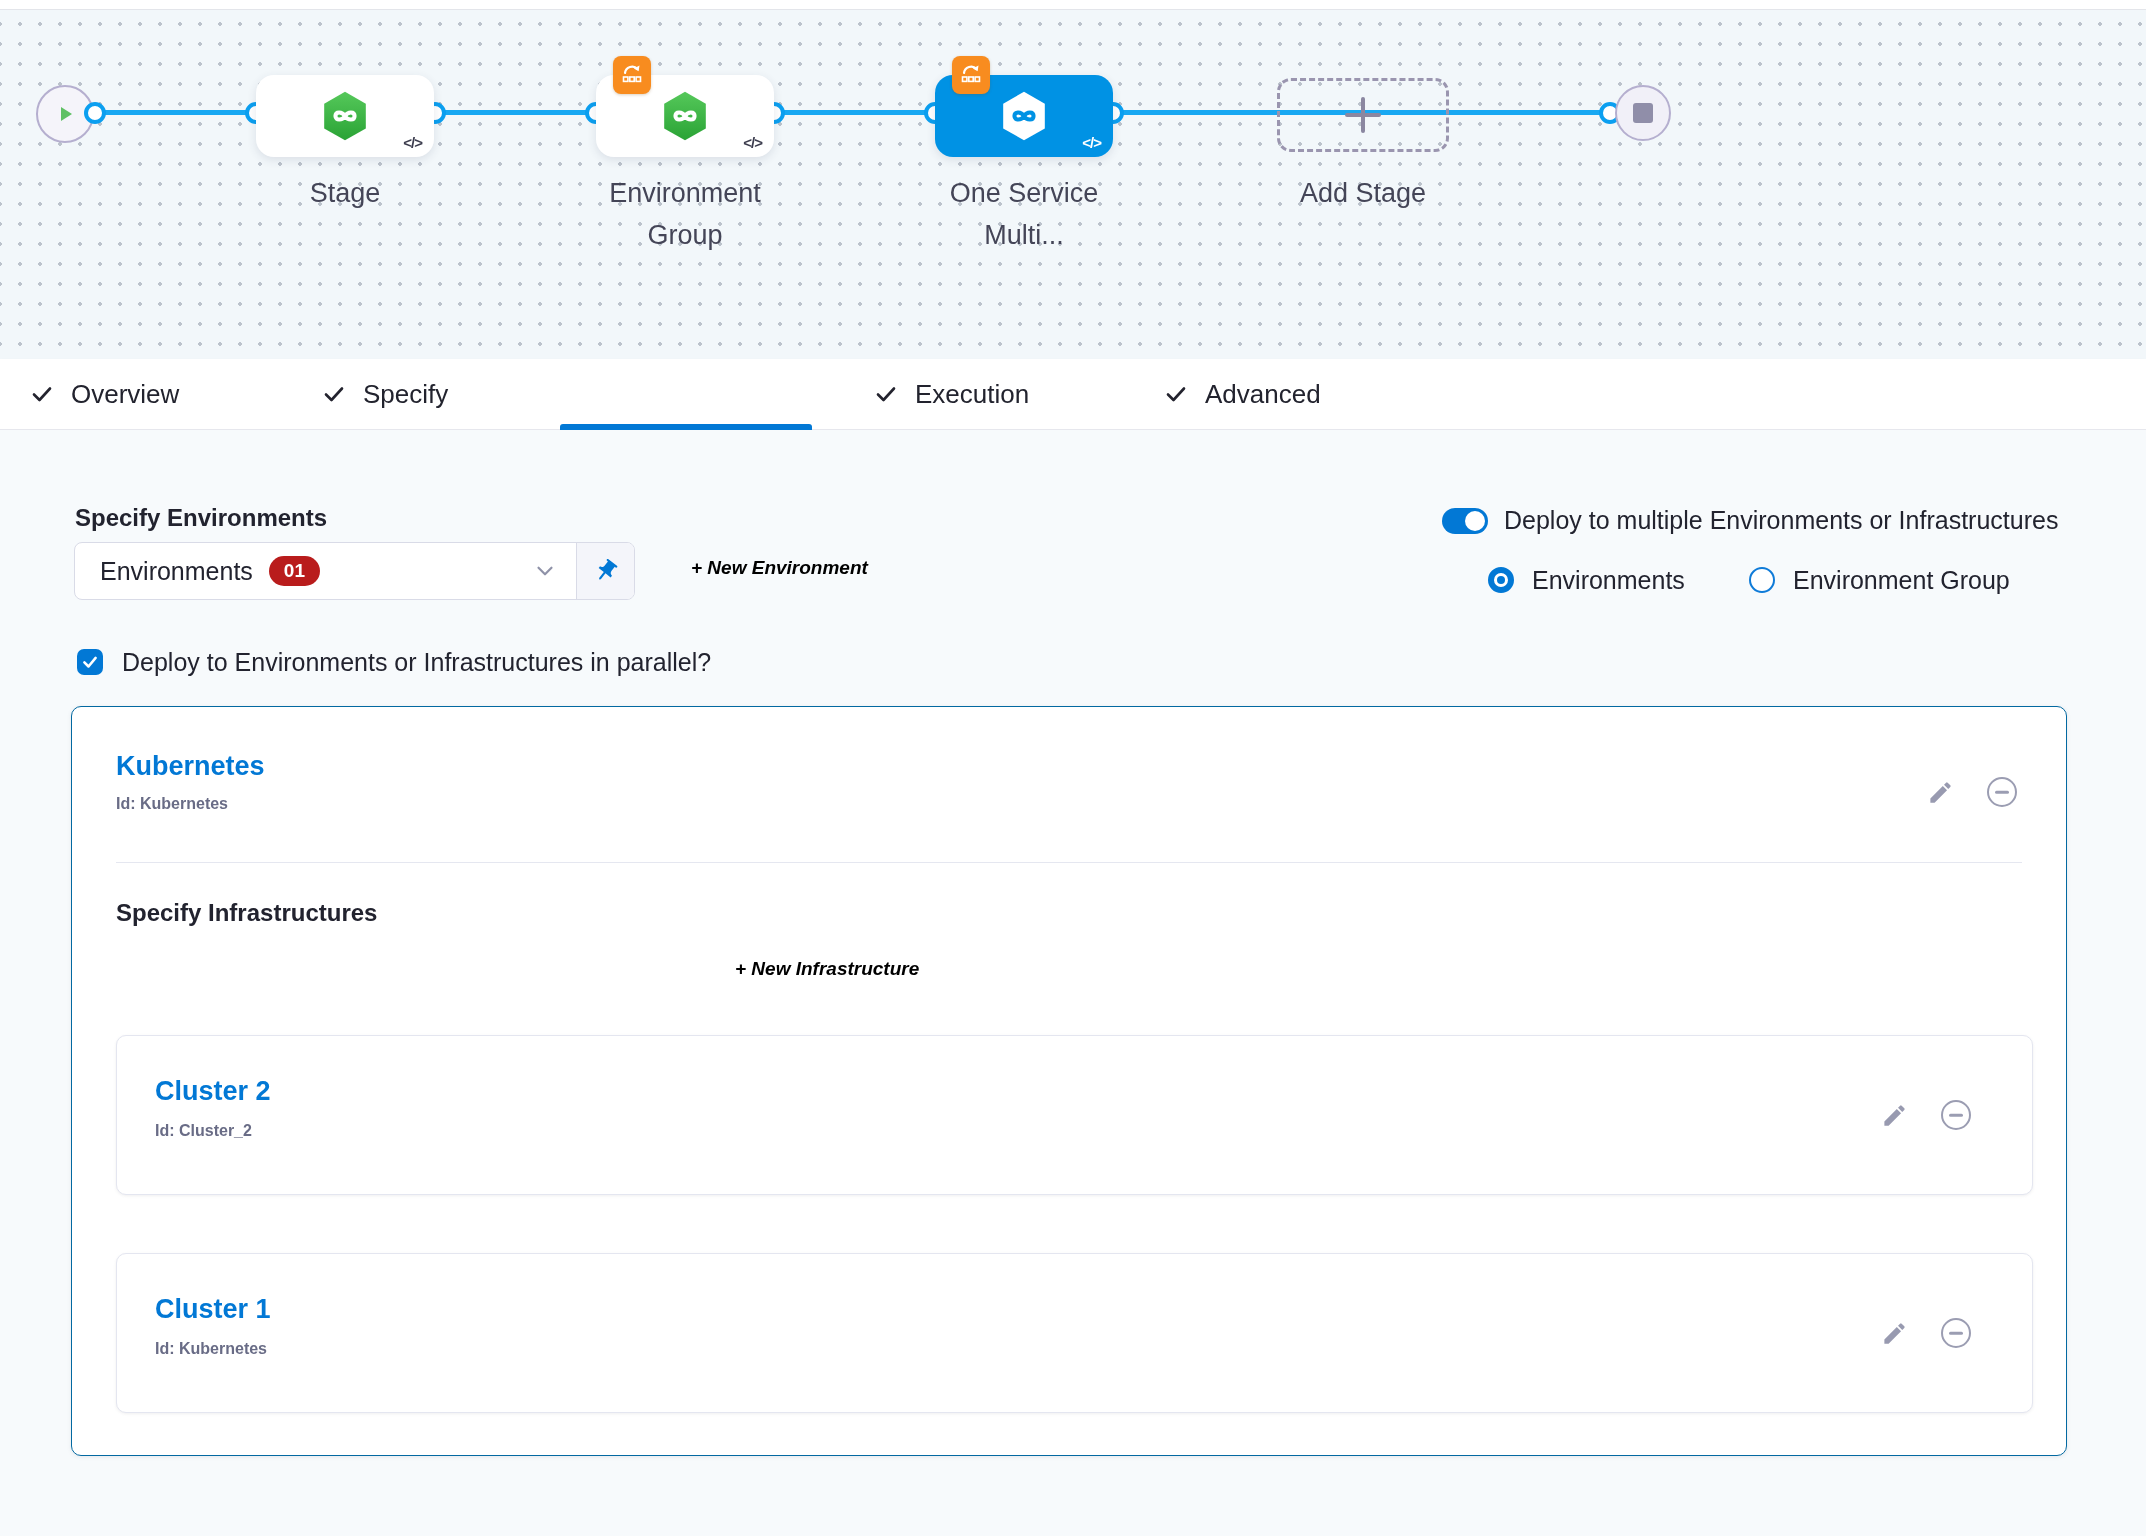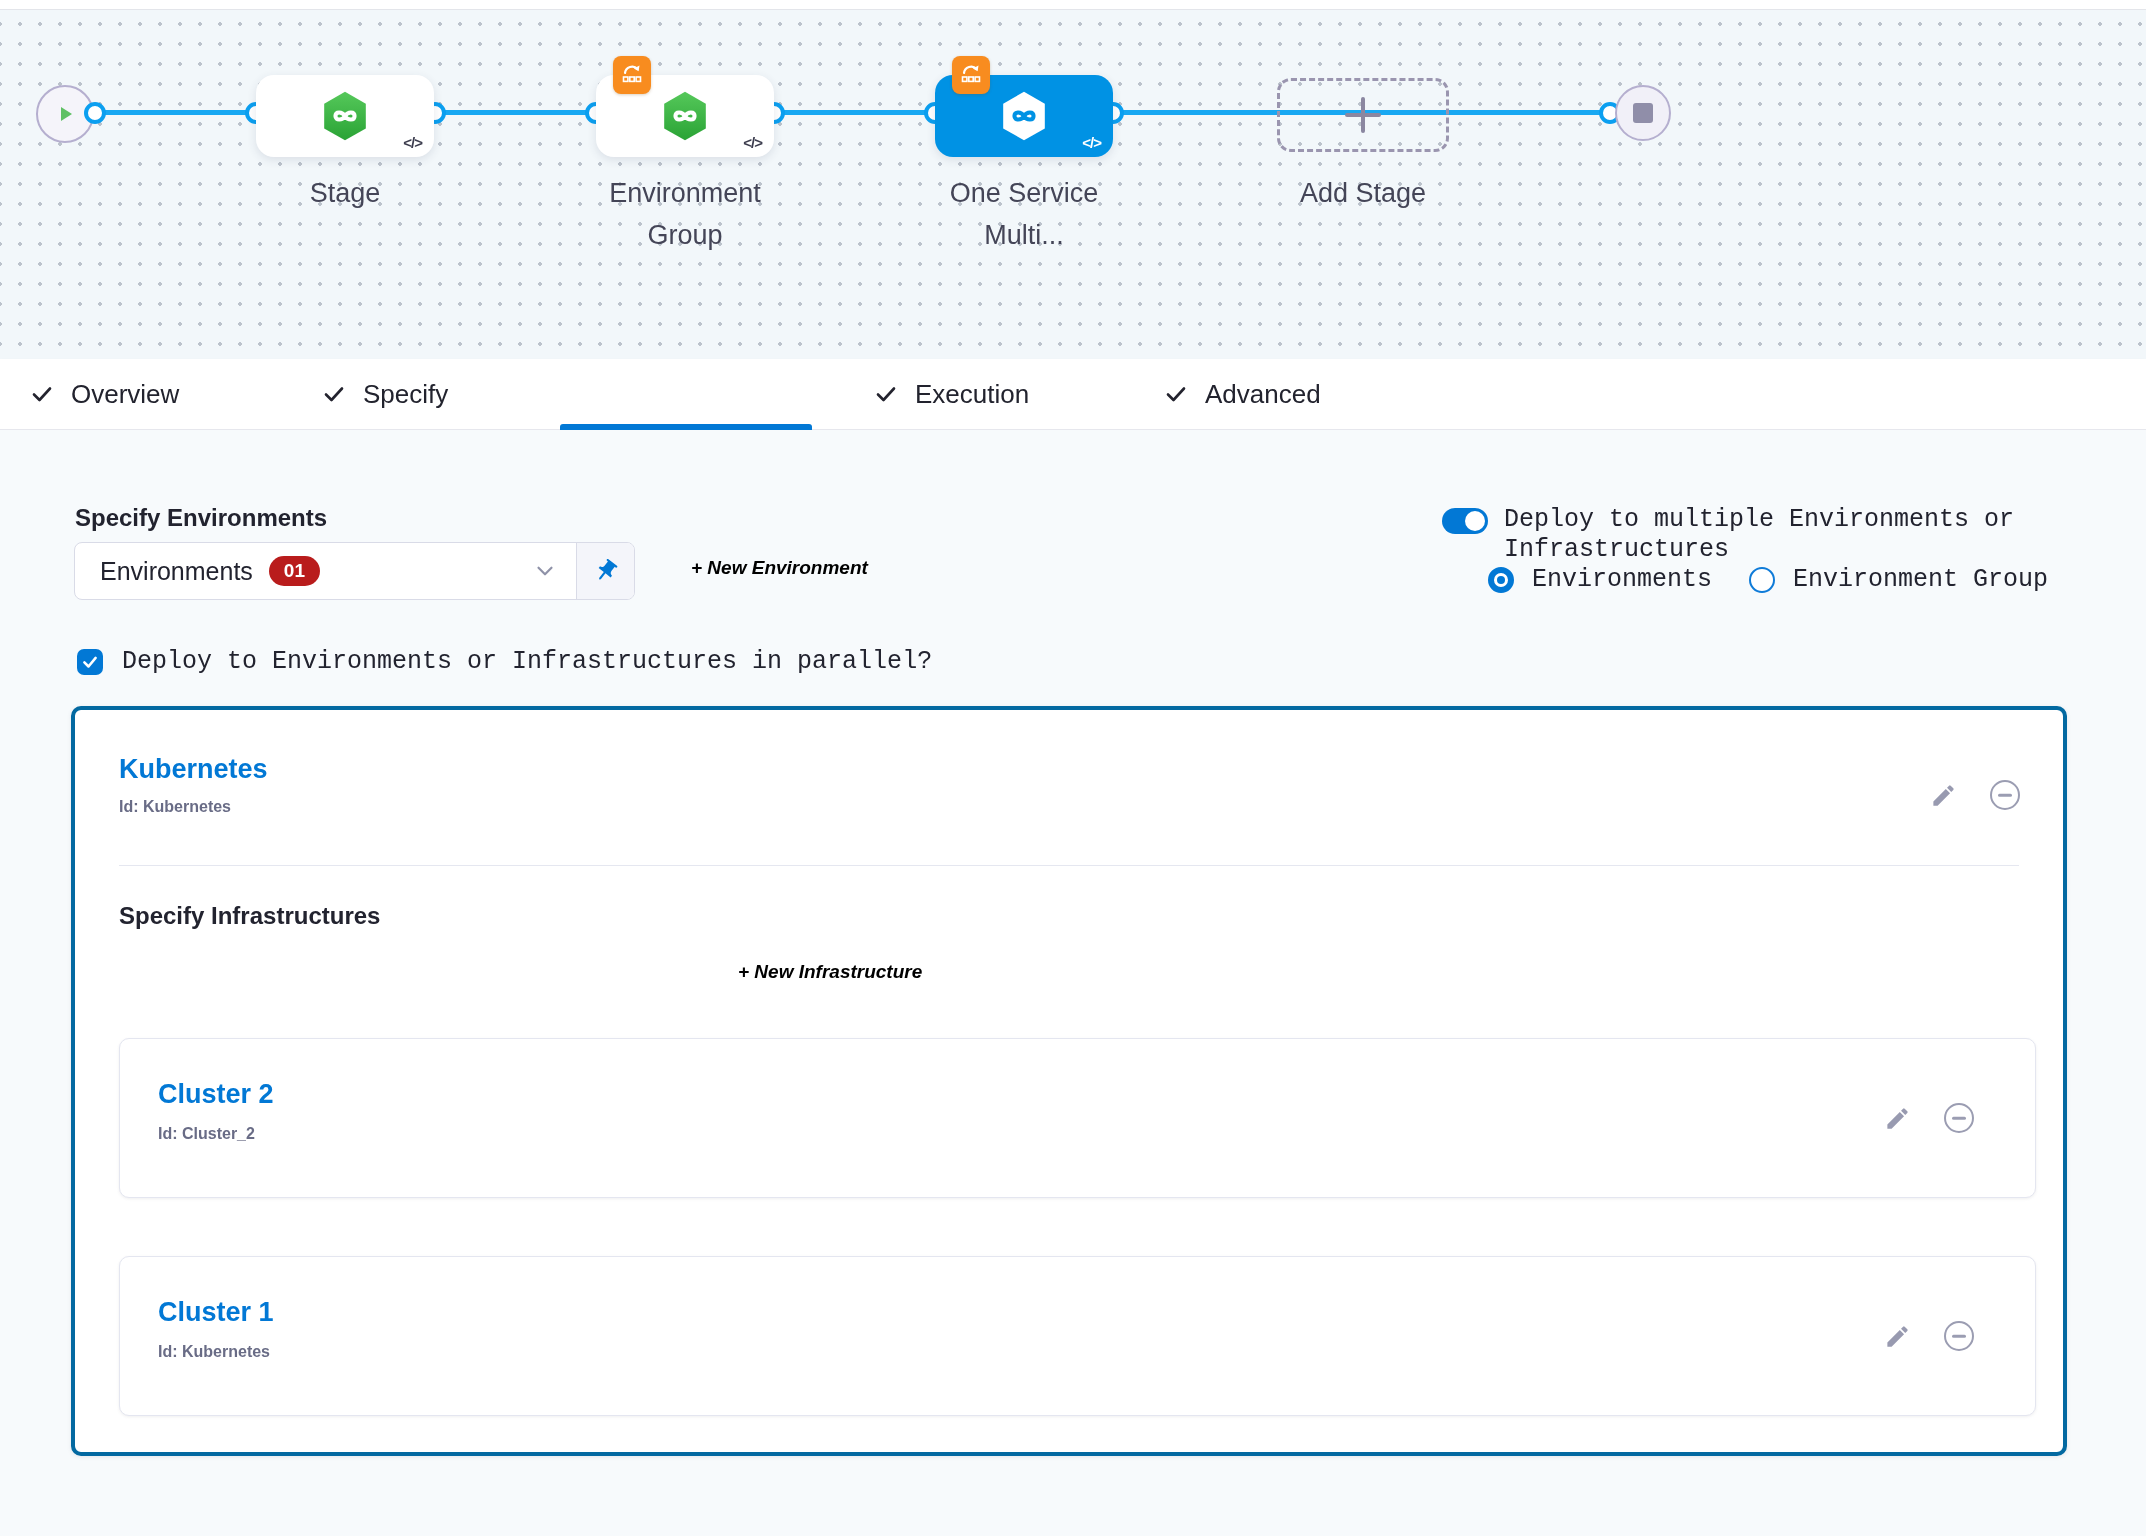--- a/index.html
+++ b/index.html
@@ -59,33 +59,33 @@
   .select-value { font-size:25px; font-weight:500; color:#22232f; }
   .count-pill { margin-left:16px; background:#b91c1c; color:#fff; font-size:19px; font-weight:bold;
     padding:4px 15px; border-radius:16px; }
   .chevron { position:absolute; right:18px; top:50%; transform:translateY(-50%); }
   .pin-btn { width:58px; background:#f4f5fa; border-left:1px solid #d9dbe7; border-radius:0 7px 7px 0;
     display:flex; align-items:center; justify-content:center; cursor:pointer; }
   .blue-link { position:absolute; font-size:19px; font-weight:bold; color:#000000; cursor:pointer;font-style:italic; }
 
   .toggle { position:absolute; width:46px; height:26px; background:#0278d5; border-radius:13px; cursor:pointer; }
   .toggle .knob { position:absolute; top:3px; left:23px; width:20px; height:20px; background:#fff; border-radius:50%; }
-  .inline-label { position:absolute; font-size:25px; color:#22232f; line-height:30px;font-family:Liberation Mono, monospace; }
+  .inline-label { position:absolute; font-size:25px; color:#22232f; line-height:30px; }
 
   .radio { position:absolute; width:26px; height:26px; border-radius:50%; background:#fff; cursor:pointer; }
   .radio.checked { border:6px solid #0278d5; }
   .radio.checked .dot { position:absolute; left:50%; top:50%; transform:translate(-50%,-50%);
     width:8px; height:8px; background:#0278d5; border-radius:50%; }
   .radio.unchecked { border:2.5px solid #0f7bd8; }
 
   .checkbox { position:absolute; width:26px; height:26px; background:#0278d5; border-radius:7px;
     display:flex; align-items:center; justify-content:center; cursor:pointer; }
 
   .outer-card { position:absolute; left:71px; top:276px; width:1996px; height:750px; background:#fff;
-    border:4px solid #0369a1; border-radius:10px; box-shadow:0 1px 4px rgba(96,97,112,.12); }
+    border:1px solid #0369a1; border-radius:10px; box-shadow:0 1px 4px rgba(96,97,112,.12); }
   .env-title { position:absolute; font-size:27px; font-weight:bold; color:#0278d5; cursor:pointer; }
   .id-text { position:absolute; font-size:16px; color:#696c86;font-weight:bold; }
   .icon-btn { position:absolute; width:34px; height:34px; display:flex; align-items:center; justify-content:center; cursor:pointer; }
   .minus-circle { width:30px; height:30px; border:2px solid #9b9db2; border-radius:50%; position:relative; }
   .minus-circle::after { content:""; position:absolute; left:50%; top:50%; transform:translate(-50%,-50%);
     width:14px; height:2.5px; background:#9b9db2; border-radius:2px; }
   .divider { position:absolute; left:44px; right:44px; height:1px; background:#e5e7f0; }
   .cluster-card { position:absolute; left:44px; width:1917px; height:160px; background:#fff;
     border:1px solid #e4e6f0; border-radius:10px; box-shadow:0 1px 3px rgba(96,97,112,.10); }
 </style>

